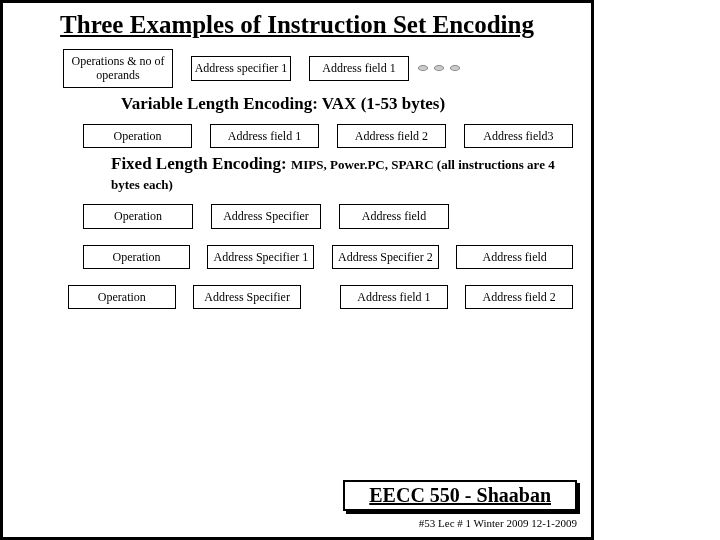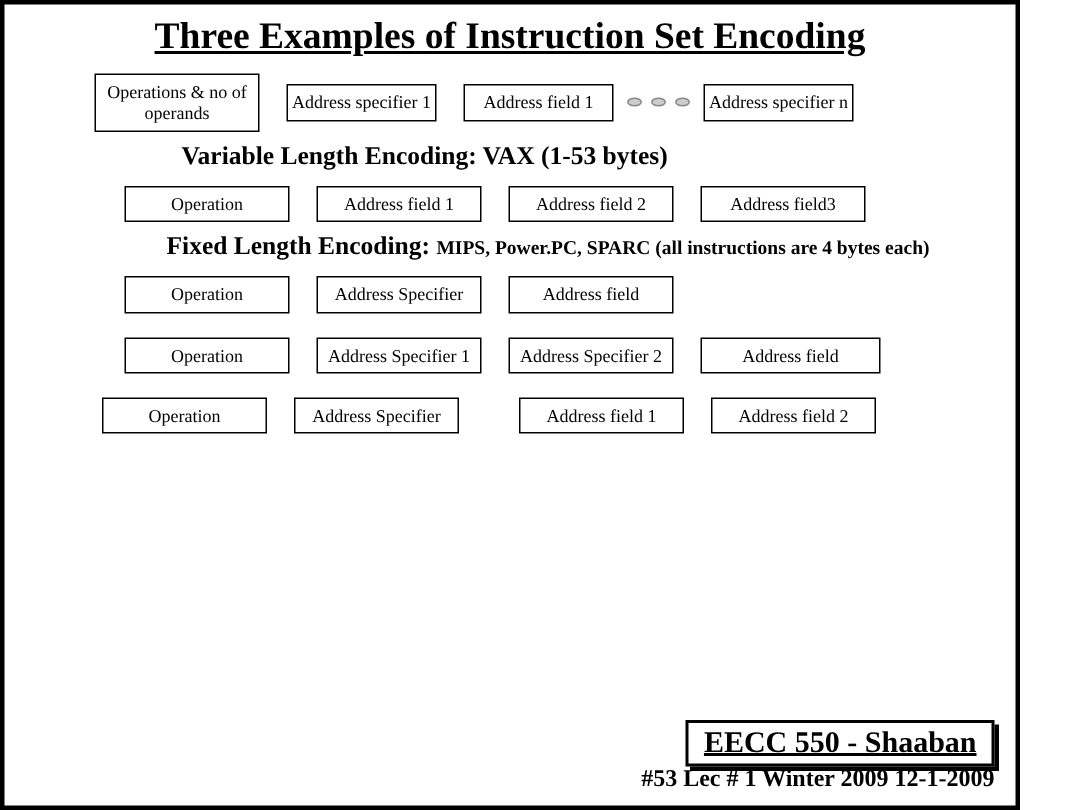--- a/index.html
+++ b/index.html
@@ -1,18 +1,18 @@
 <!DOCTYPE html>
 <html><head>
 <meta charset="utf-8">
 <style>
   * { box-sizing: border-box; margin: 0; padding: 0; }
   body { font-family: "Times New Roman", serif; background: #fff; }
   .slide {
-    width: 680px; height: 540px;
+    width: 594px; height: 540px;
     border: 3px solid #000;
     position: relative;
     padding: 8px 18px 0 18px;
   }
   .title {
     font-size: 25px; font-weight: bold; text-align: center;
     text-decoration: underline; margin-bottom: 10px;
   }
   .row { display: flex; align-items: center; margin-bottom: 6px; padding-left: 42px; }
   .cell {
@@ -30,49 +30,48 @@
     width: 10px; height: 6px; border-radius: 50%;
     background: #ccc; border: 1px solid #888;
   }
   .section-label {
     font-size: 17px; font-weight: bold;
     margin: 6px 0 10px 100px;
   }
   .section-label .sub { font-size: 13px; font-weight: bold; }
   .footer-box {
     position: absolute; right: 14px; bottom: 26px;
-    border: 2px solid #000; padding: 2px 10px;
+    border: 2px solid #000; padding: 2px 24px;
     font-size: 20px; font-weight: bold;
     text-decoration: underline;
     box-shadow: 3px 3px 0 #000;
     background: #fff;
   }
   .footer-meta {
     position: absolute; right: 14px; bottom: 8px;
-    font-size: 16px; font-weight: bold;
+    font-size: 11px; font-weight: normal;
   }
 </style>
 </head>
 <body>
 
 <div class="slide">
   <div class="title">Three Examples of Instruction Set Encoding</div>
 
   <div class="row">
     <div class="cell" style="width:110px">Operations &amp; no of operands</div>
     <div class="gap"></div>
     <div class="cell" style="width:100px">Address specifier 1</div>
     <div class="gap"></div>
     <div class="cell" style="width:100px">Address field 1</div>
     <div class="dots">
       <div class="dot"></div>
       <div class="dot"></div>
       <div class="dot"></div>
     </div>
-    <div class="cell" style="width:100px">Address specifier n</div>
     <div class="gap"></div>
   </div>
 
   <div class="section-label">Variable Length Encoding: VAX  (1-53 bytes)</div>
 
   <div class="row" style="margin-left:20px">
     <div class="cell" style="width:110px">Operation</div>
     <div class="gap"></div>
     <div class="cell" style="width:110px">Address field 1</div>
     <div class="gap"></div>

